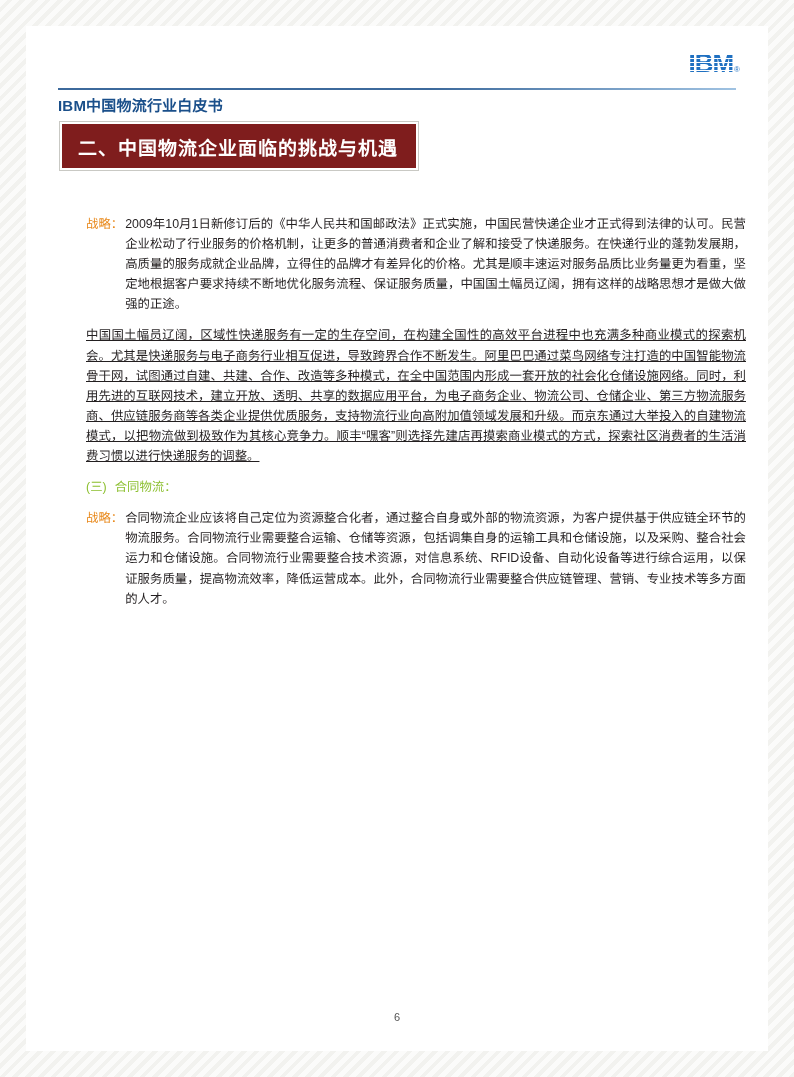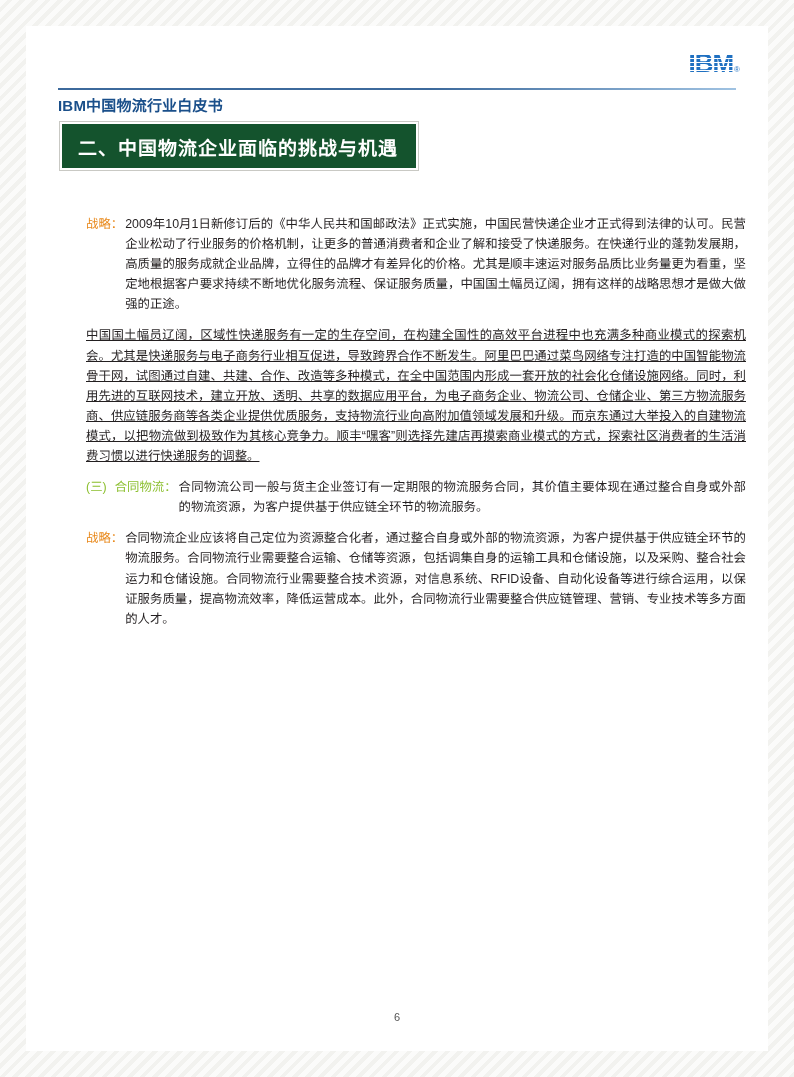--- a/index.html
+++ b/index.html
@@ -107,21 +107,21 @@
   }
 
   
   .section-banner {
     position: absolute;
     left: 34px;
     top: 96px;
     height: 44px;
     display: flex;
     align-items: center;
-    background: #14532d;
+    background: #7f1d1d;
     padding: 0 18px 0 16px;
     border: 2px solid #ffffff;
     box-shadow: 0 0 0 1px #c9c9c4;
   }
   .section-banner-text {
     font-size: 19px;
     font-weight: bold;
     color: #ffffff;
     letter-spacing: 1px;
     white-space: nowrap;
@@ -201,21 +201,20 @@
         <span class="para-label orange">战略：</span>
         <span class="para-body">2009年10月1日新修订后的《中华人民共和国邮政法》正式实施，中国民营快递企业才正式得到法律的认可。民营企业松动了行业服务的价格机制，让更多的普通消费者和企业了解和接受了快递服务。在快递行业的蓬勃发展期，高质量的服务成就企业品牌，立得住的品牌才有差异化的价格。尤其是顺丰速运对服务品质比业务量更为看重，坚定地根据客户要求持续不断地优化服务流程、保证服务质量，中国国土幅员辽阔，拥有这样的战略思想才是做大做强的正途。</span>
       </div>
 
 
       <div class="para plain">中国国土幅员辽阔，区域性快递服务有一定的生存空间，在构建全国性的高效平台进程中也充满多种商业模式的探索机会。尤其是快递服务与电子商务行业相互促进，导致跨界合作不断发生。阿里巴巴通过菜鸟网络专注打造的中国智能物流骨干网，试图通过自建、共建、合作、改造等多种模式，在全中国范围内形成一套开放的社会化仓储设施网络。同时，利用先进的互联网技术，建立开放、透明、共享的数据应用平台，为电子商务企业、物流公司、仓储企业、第三方物流服务商、供应链服务商等各类企业提供优质服务，支持物流行业向高附加值领域发展和升级。而京东通过大举投入的自建物流模式，以把物流做到极致作为其核心竞争力。顺丰“嘿客”则选择先建店再摸索商业模式的方式，探索社区消费者的生活消费习惯以进行快递服务的调整。</div>
 
       <div class="para">
         <span class="para-label green">(三)</span>
         <span class="para-label green" style="padding-left:6px;">合同物流：</span>
-        <span class="para-body">合同物流公司一般与货主企业签订有一定期限的物流服务合同，其价值主要体现在通过整合自身或外部的物流资源，为客户提供基于供应链全环节的物流服务。</span>
       </div>
 
       <div class="para">
         <span class="para-label orange">战略：</span>
         <span class="para-body">合同物流企业应该将自己定位为资源整合化者，通过整合自身或外部的物流资源，为客户提供基于供应链全环节的物流服务。合同物流行业需要整合运输、仓储等资源，包括调集自身的运输工具和仓储设施，以及采购、整合社会运力和仓储设施。合同物流行业需要整合技术资源，对信息系统、RFID设备、自动化设备等进行综合运用，以保证服务质量，提高物流效率，降低运营成本。此外，合同物流行业需要整合供应链管理、营销、专业技术等多方面的人才。</span>
       </div>
 
     </div>
 
     <div class="page-number">6</div>

